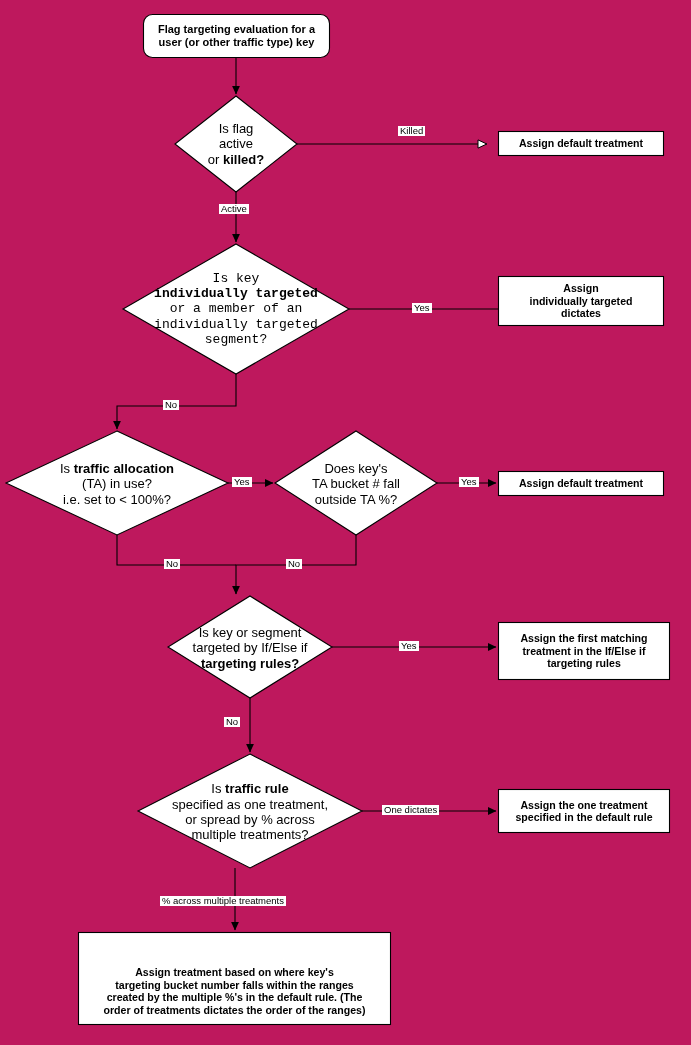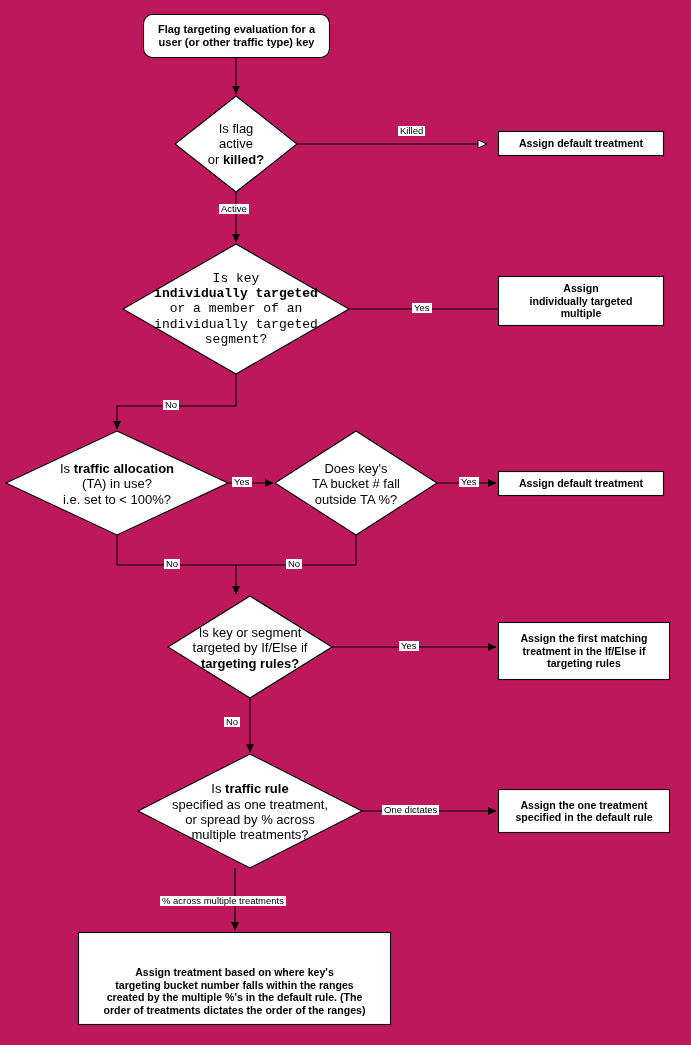--- a/index.html
+++ b/index.html
@@ -160,21 +160,21 @@
       <span>or a member of an</span><br>
       <span>individually targeted</span><br>
       <span>segment?</span>
     </span>
   </div>
 
   <div class="node-text fs-105 t-bold" style="left:499px; top:276px; width:164px; height:50px;">
     <span>
       <span>Assign</span><br>
       <span>individually targeted</span><br>
-      <span>multiple</span>
+      <span>dictates</span>
     </span>
   </div>
 
   <div class="node-text fs-10" style="left:22px; top:456px; width:190px; height:56px;">
     <span>
       <span>Is </span><span class="t-bold">traffic allocation</span><br>
       <span>(TA) in use?</span><br>
       <span>i.e. set to &lt; 100%?</span>
     </span>
   </div>

